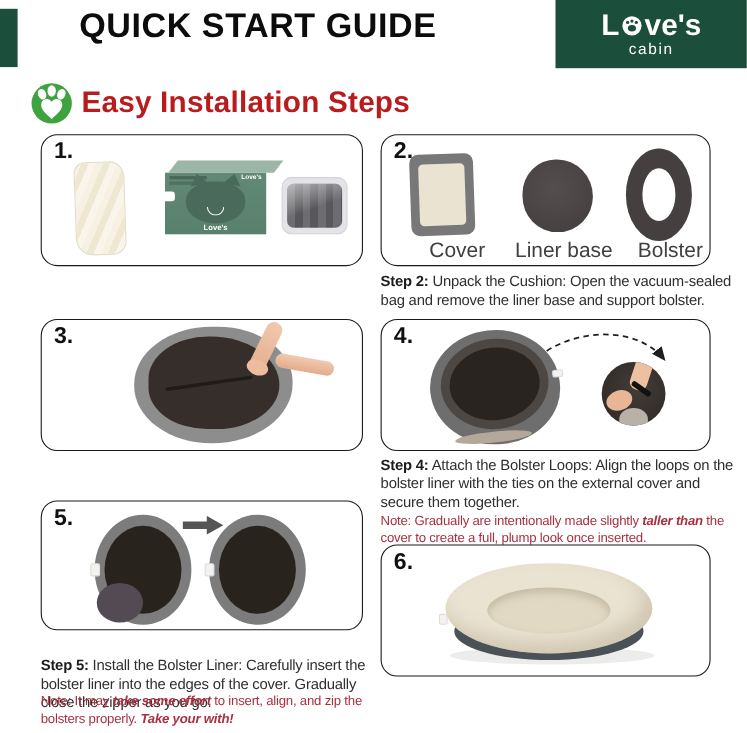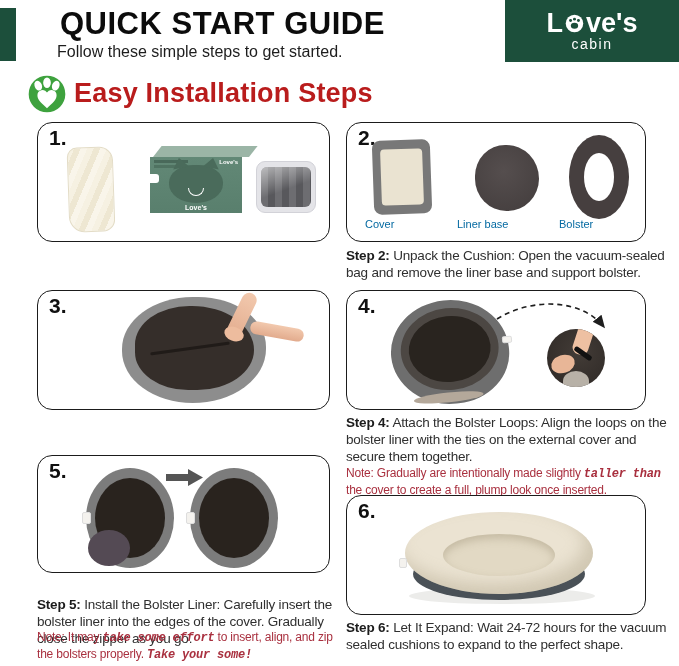--- a/index.html
+++ b/index.html
@@ -10,38 +10,38 @@
     --cap:#2f2f2f;
   }
   *{margin:0;padding:0;box-sizing:border-box;}
   body{background:#fff;}
   .page{position:relative;width:679px;height:666px;background:#fff;overflow:hidden;
         font-family:"Liberation Sans",sans-serif;}
   .abs{position:absolute;}
 
   
   .hd-bar{left:0;top:8px;width:16px;height:53px;background:var(--dg);}
-  .hd-title{left:60px;top:6px;font-size:31px;font-weight:900;letter-spacing:.5px;color:#0c0c0c;}
+  .hd-title{left:72px;top:6px;font-size:31px;font-weight:900;letter-spacing:.5px;color:#0c0c0c;}
   .hd-sub{left:57px;top:43px;font-size:16px;color:#1d1d1d;}
   .logo{left:505px;top:0;width:174px;height:62px;background:var(--dg);color:#fff;
         display:flex;flex-direction:column;align-items:center;justify-content:center;}
   .logo-l1{display:flex;align-items:center;font-size:27px;font-weight:700;line-height:1;}
   .logo-l2{font-size:14px;letter-spacing:1.5px;margin-top:-1px;font-weight:400;}
 
   
   .paw-badge{left:27px;top:74px;width:40px;height:40px;}
   .sec-title{left:74px;top:78px;font-size:27px;font-weight:800;letter-spacing:.2px;color:#b91c1c;}
 
   
   .sbox{border:1.6px solid #1b1b1b;border-radius:15px;background:#fff;overflow:hidden;}
   .num{position:absolute;left:11px;top:3px;font-size:21px;font-weight:800;color:#101010;}
   .cap{position:absolute;font-size:13.5px;letter-spacing:-.2px;line-height:17px;color:var(--cap);}
   .cap b{color:#1c1c1c;}
   .note{position:absolute;font-size:12px;letter-spacing:-.2px;line-height:15.5px;color:var(--red);}
-  .note b i{font-weight:700;font-family:Liberation Mono, monospace;}
+  .note b i{font-weight:700;}
 
   #box1{left:37px;top:122px;width:293px;height:120px;}
   #box2{left:346px;top:122px;width:300px;height:120px;}
   #box3{left:37px;top:290px;width:293px;height:120px;}
   #box4{left:346px;top:290px;width:300px;height:120px;}
   #box5{left:37px;top:455px;width:293px;height:118px;}
   #box6{left:346px;top:495px;width:300px;height:120px;}
 
   #cap1{left:37px;top:247px;width:300px;}
   #cap2{left:346px;top:247px;width:332px;}
@@ -80,21 +80,21 @@
         background:linear-gradient(160deg,rgba(255,255,255,.55),rgba(255,255,255,0) 55%);}
 
   
   .cover2{left:26px;top:17px;width:58px;height:74px;background:#787878;border-radius:8px;
           transform:rotate(-2deg);}
   .cover2-in{position:absolute;inset:9px 8px;background:#eae3d1;border-radius:4px;}
   .liner2{left:128px;top:22px;width:64px;height:66px;background:radial-gradient(circle at 45% 40%,#554e4e,#423c3c);
           border-radius:48% 52% 50% 50%;}
   .bol2{left:222px;top:12px;width:60px;height:84px;background:#463f3f;border-radius:50%;}
   .bol2:after{content:"";position:absolute;inset:18px 15px;background:#fff;border-radius:50%;}
-  .ilabel{position:absolute;top:95px;font-size:11px;color:#0369a1;text-align:left;}
+  .ilabel{position:absolute;top:95px;font-size:19px;color:#404040;text-align:right;}
   #lab-cover{left:18px;width:76px;}
   #lab-liner{left:110px;width:100px;}
   #lab-bol{left:212px;width:80px;}
 
   
   .bed3{left:84px;top:6px;width:144px;height:106px;background:#8d8d8d;
         border-radius:50% 48% 52% 50%;}
   .bed3-in{position:absolute;inset:9px 12px 13px 13px;background:#352e2a;
         border-radius:48% 55% 50% 47%;}
   .bed3-fold{position:absolute;left:28px;top:50px;width:80px;height:3px;background:#201b18;
@@ -141,21 +141,20 @@
             box-shadow:inset 0 4px 8px rgba(150,138,110,.4);}
   .bed6-tag{left:52px;top:62px;width:8px;height:10px;}
 </style>
 </head>
 <body>
 
 <div class="page">
 
   <div class="abs hd-bar"></div>
   <div class="abs hd-title">QUICK START GUIDE</div>
-  <div class="abs hd-sub">Follow these simple steps to get started.</div>
 
   <div class="abs logo">
     <div class="logo-l1">
       <span>L</span>
       <svg width="21" height="21" viewBox="0 0 24 24" style="margin:0 1px;">
         <circle cx="12" cy="12" r="10" fill="#ffffff"></circle>
         <circle cx="7.5" cy="8.5" r="1.7" fill="#1c4f3b"></circle>
         <circle cx="12" cy="7" r="1.7" fill="#1c4f3b"></circle>
         <circle cx="16.5" cy="8.5" r="1.7" fill="#1c4f3b"></circle>
         <ellipse cx="12" cy="14.5" rx="4.2" ry="3.4" fill="#1c4f3b"></ellipse>
@@ -253,25 +252,24 @@
     </div>
     <svg class="abs" style="left:128px;top:13px;width:38px;height:18px;">
       <polygon points="0,5 22,5 22,0 37,8.5 22,17 22,12 0,12" fill="#555"></polygon>
     </svg>
     <div class="abs bed5" id="bed5R">
       <div class="b5in"></div>
       <div class="tag b5tag"></div>
     </div>
   </div>
   <p class="cap" id="cap5"><b>Step 5:</b><span> Install the Bolster Liner: Carefully insert the bolster liner into the edges of the cover. Gradually close the zipper as you go.</span></p>
-  <p class="note" id="note5"><span>Note: It may </span><b><i>take some effort</i></b><span> to insert, align, and zip the bolsters properly. </span><b><i>Take your some!</i></b></p>
+  <p class="note" id="note5"><span>Note: It may </span><b><i>take some effort</i></b><span> to insert, align, and zip the bolsters properly. </span><b><i>Take your with!</i></b></p>
 
   <div class="abs sbox" id="box6">
     <span class="num">6.</span>
     <div class="abs bed6-shadow"></div>
     <div class="abs bed6-base"></div>
     <div class="abs bed6-top"></div>
     <div class="abs bed6-in"></div>
     <div class="abs tag bed6-tag"></div>
   </div>
-  <p class="cap" id="cap6"><b>Step 6:</b><span> Let It Expand: Wait 24-72 hours for the vacuum sealed cushions to expand to the perfect shape.</span></p>
 
 </div>
 
 </body></html>

